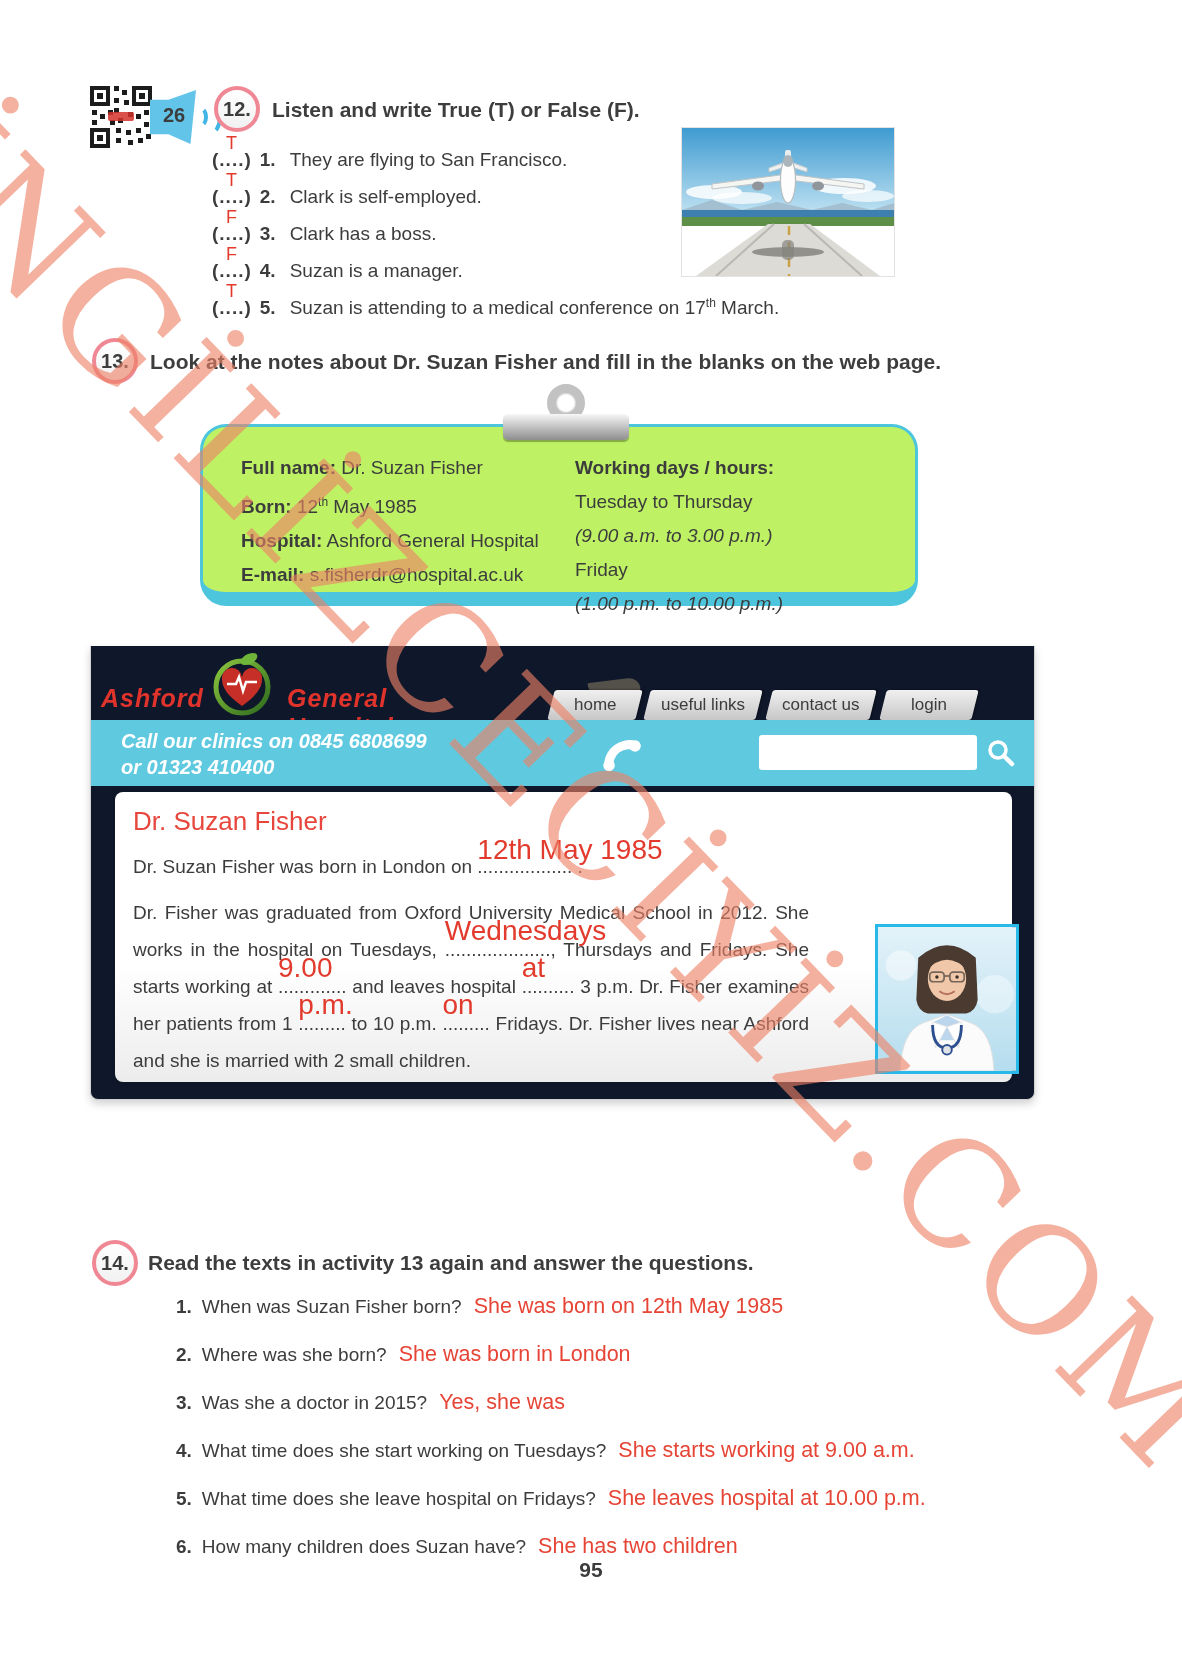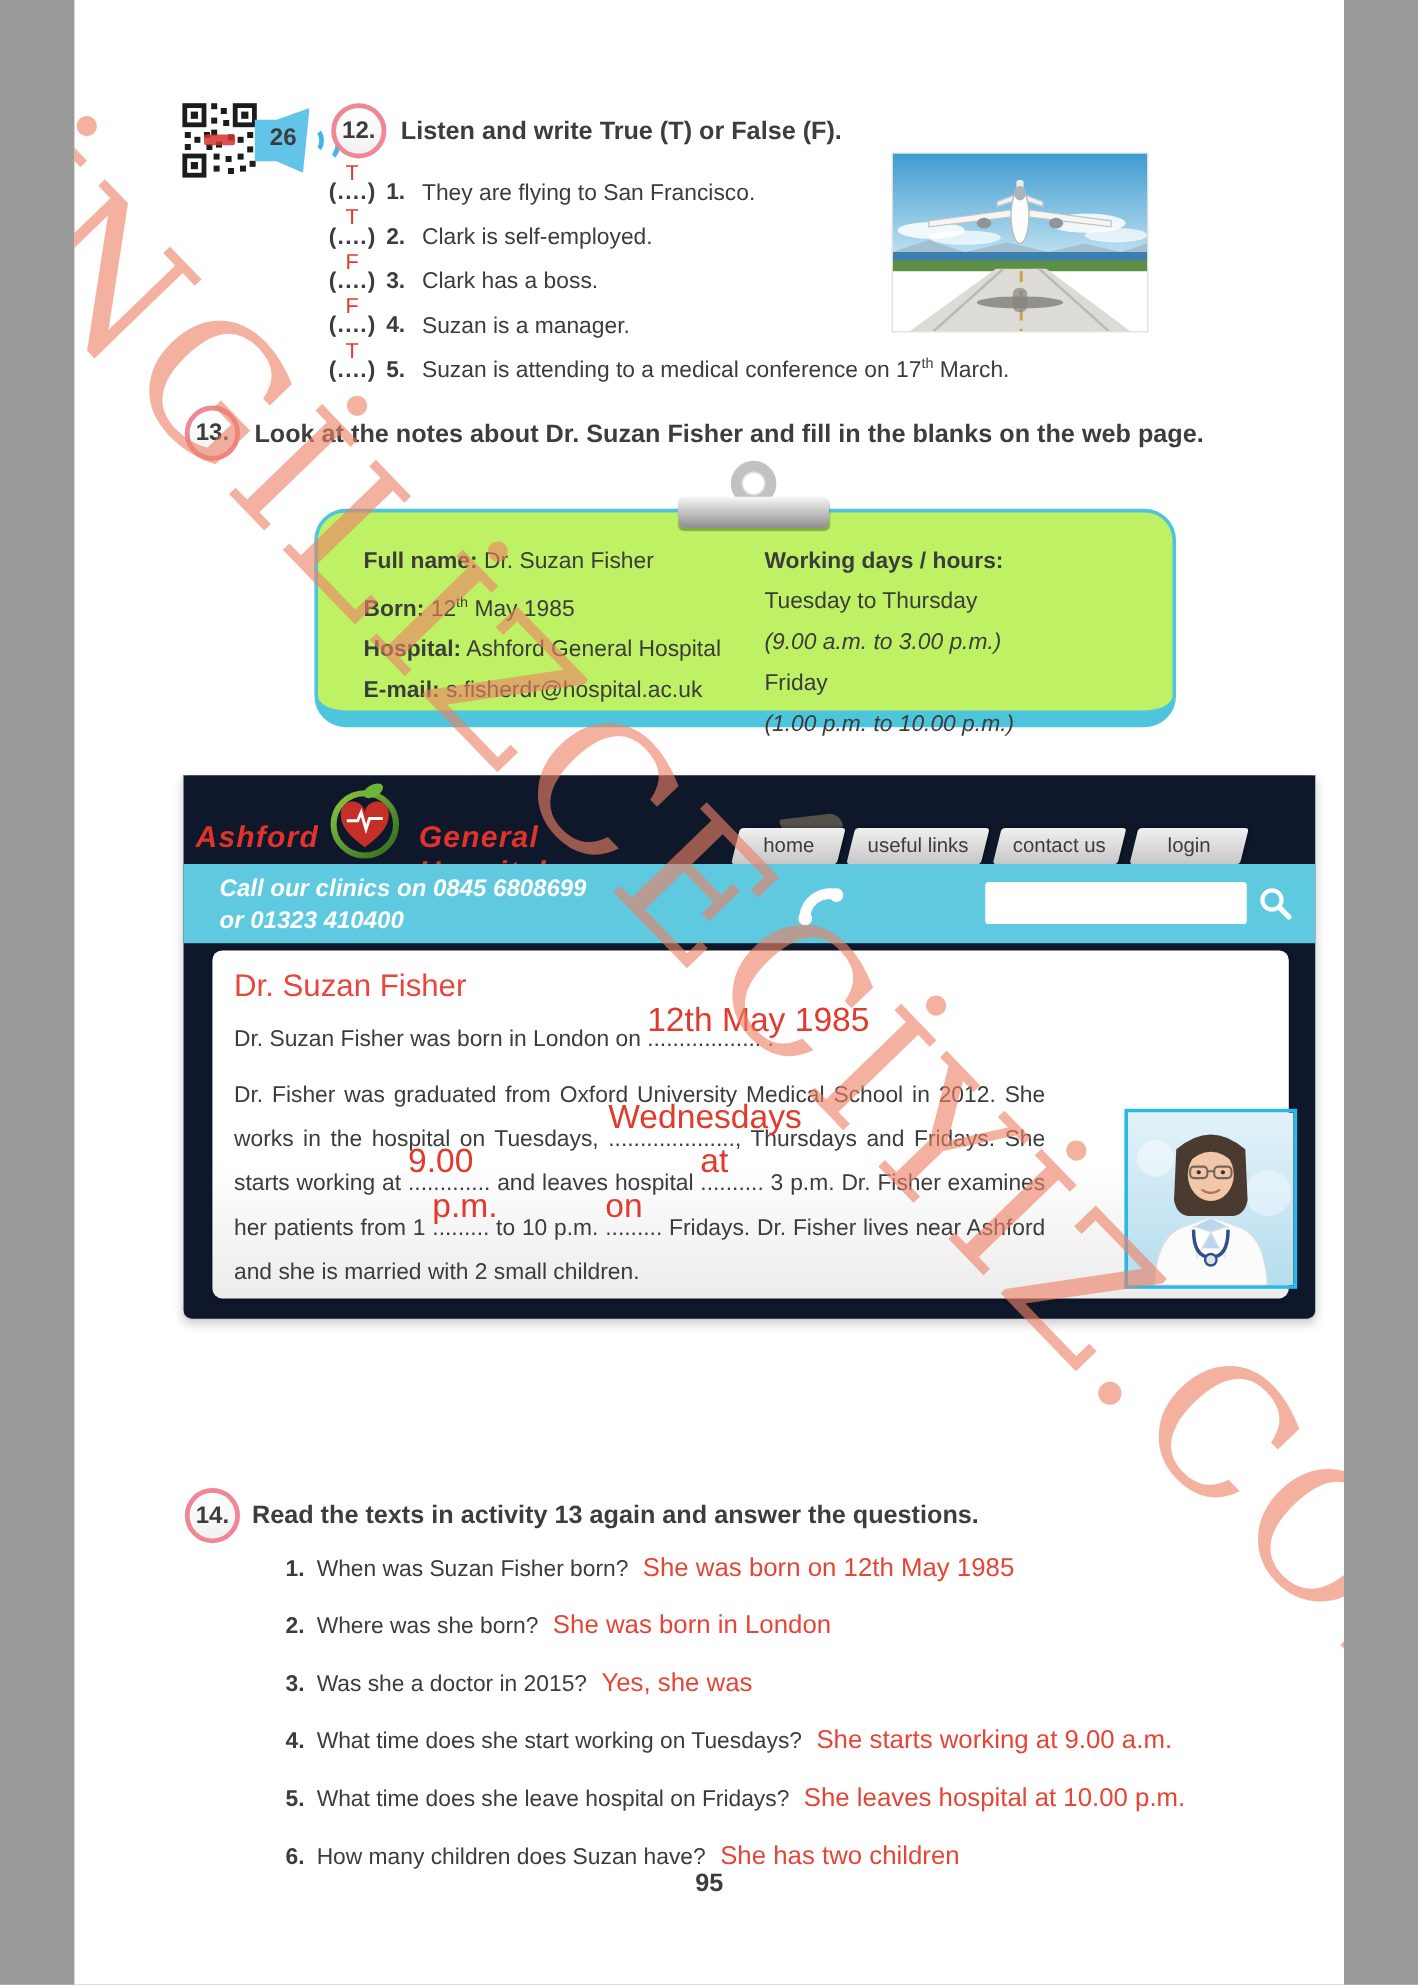--- a/index.html
+++ b/index.html
@@ -1,17 +1,17 @@
 <!DOCTYPE html>
 <html><head>
 <meta charset="utf-8">
 <style>
 *{margin:0;padding:0;box-sizing:border-box}
 body{margin:0;background:#9a9a9a;font-family:"Liberation Sans",sans-serif}
-.page{position:relative;width:1058px;height:1654px;margin:0 auto;background:#fff;color:#3c3c3c;overflow:hidden}
+.page{position:relative;width:1182px;height:1654px;margin:0 auto;background:#fff;color:#3c3c3c;overflow:hidden}
 
 
 .watermark{position:absolute;left:565px;top:790px;transform:translate(-50%,-50%) rotate(46deg);
  font-family:"DejaVu Serif",serif;font-size:148px;letter-spacing:6px;white-space:nowrap;
  color:#ee8266;opacity:.62;z-index:40;pointer-events:none}
 
 
 .badge{position:absolute;width:46px;height:46px;border:4px solid #ef8894;border-radius:50%;
  background:linear-gradient(#fff,#f1f1f1);display:flex;align-items:center;justify-content:center;
  font-weight:bold;font-size:20px;color:#3c3c3c;z-index:2}

